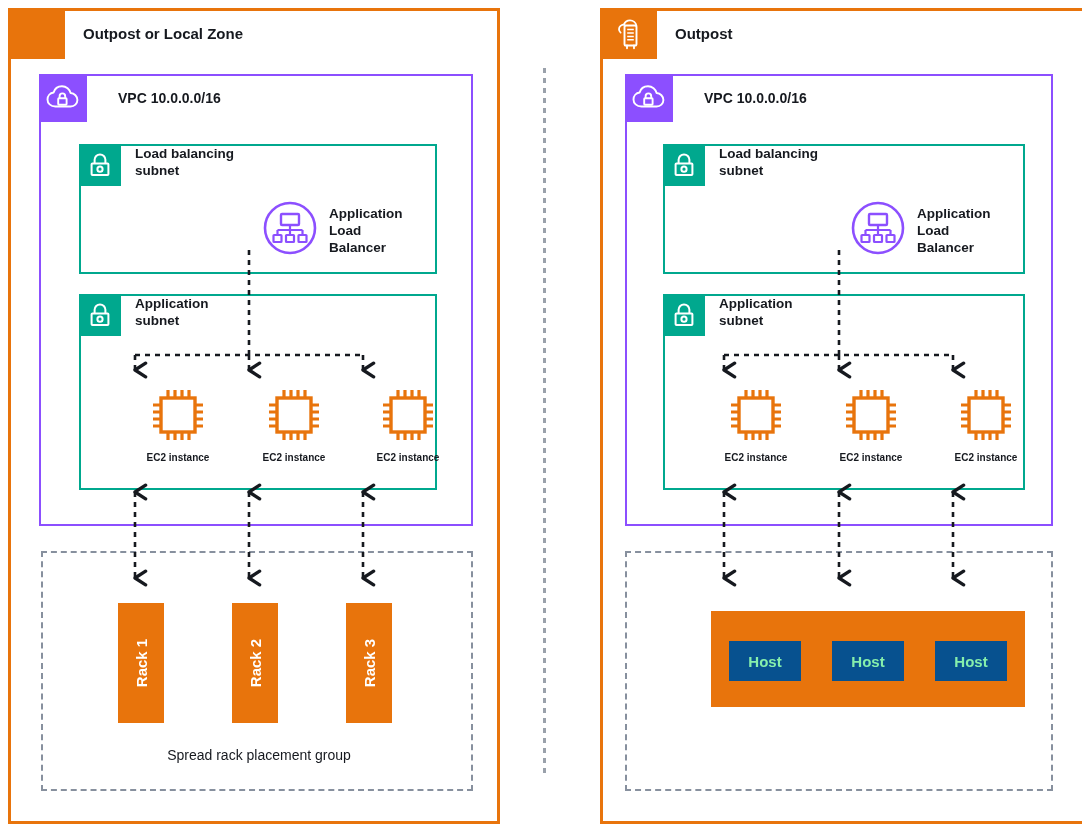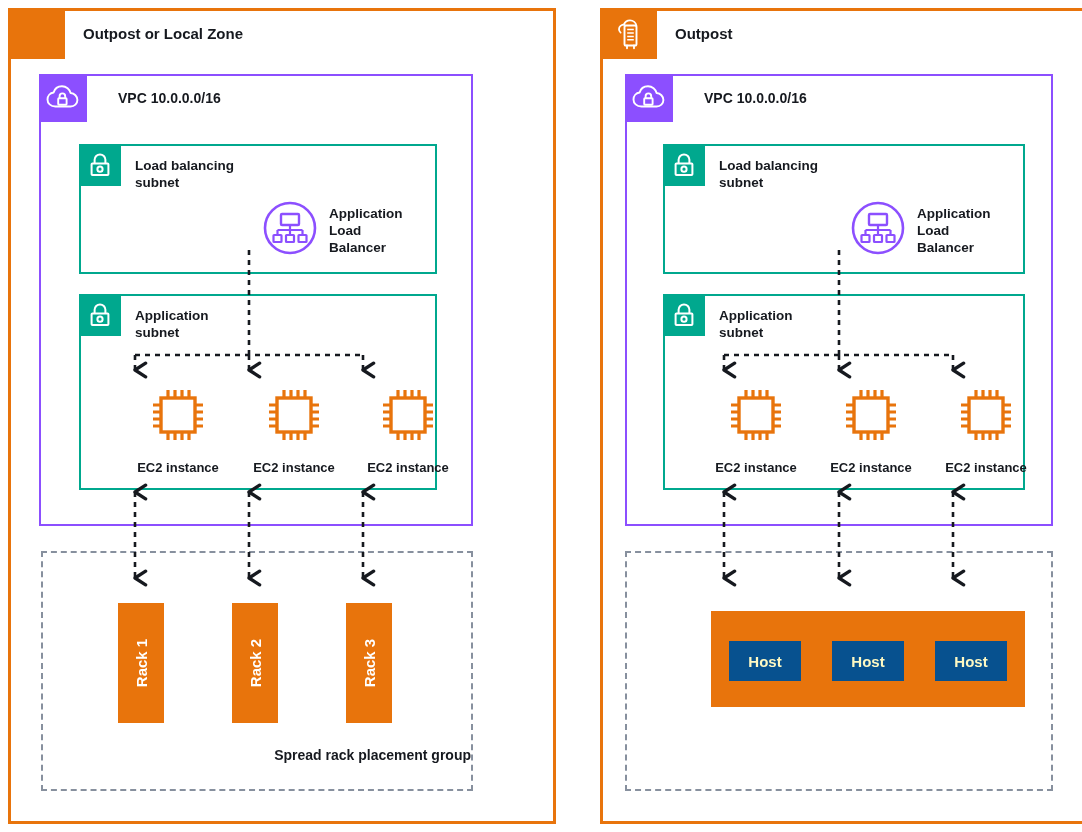--- a/index.html
+++ b/index.html
@@ -23,21 +23,21 @@
     height: 832px;
   }
 
   
   .zone {
     position: absolute;
     border: 3px solid #e8740c;
     background: #ffffff;
     box-sizing: border-box;
   }
-  .zone-left  { left: 8px;   top: 8px; width: 548px;  height: 816px; }
+  .zone-left  { left: 8px;   top: 8px; width: 492px;  height: 816px; }
   .zone-right { left: 600px; top: 8px; width: 560px;  height: 816px; }
 
   .zone-header {
     position: absolute;
     left: -3px;
     top: -3px;
     height: 51px;
     display: flex;
     align-items: center;
   }
@@ -113,21 +113,21 @@
     display: flex;
     align-items: center;
     justify-content: center;
     flex: none;
   }
   .subnet-title {
     font-size: 13.5px;
     font-weight: bold;
     line-height: 17px;
     margin-left: 14px;
-    margin-top: 13px;
+    margin-top: 1px;
     white-space: pre-line;
   }
 
   
   .lb-subnet-l  { left: 38px; top: 68px;  width: 358px; height: 130px; }
   .app-subnet-l { left: 38px; top: 218px; width: 358px; height: 196px; }
   
   .lb-subnet-r  { left: 36px; top: 68px;  width: 362px; height: 130px; }
   .app-subnet-r { left: 36px; top: 218px; width: 362px; height: 196px; }
 
@@ -145,43 +145,43 @@
     white-space: pre-line;
   }
 
   
   .ec2 {
     position: absolute;
     width: 104px;
     text-align: center;
   }
   .ec2-label {
-    font-size: 13px;
-    font-weight: bold;
-    margin-top: 12px;
+    font-size: 10px;
+    font-weight: bold;
+    margin-top: 4px;
     white-space: nowrap;
   }
 
   
   .pgroup {
     position: absolute;
     border: 2px dashed #87909e;
     box-sizing: border-box;
     background: #ffffff;
   }
   .pgroup-left  { left: 30px; top: 540px; width: 432px; height: 240px; }
   .pgroup-right { left: 22px; top: 540px; width: 428px; height: 240px; }
   .pgroup-label {
     position: absolute;
     left: 4px;
     right: 0;
     bottom: 26px;
-    text-align: right;
+    text-align: center;
     font-size: 14px;
-    font-weight: bold;
+    font-weight: normal;
   }
 
   
   .rack {
     position: absolute;
     background: #e8740c;
     width: 46px;
     height: 120px;
   }
   .rack-text {
@@ -203,21 +203,21 @@
     top: 58px;
     width: 314px;
     height: 96px;
   }
   .host {
     position: absolute;
     top: 30px;
     width: 72px;
     height: 40px;
     background: #07518f;
-    color: #fef9c3;
+    color: #86efac;
     font-size: 15px;
     font-weight: bold;
     display: flex;
     align-items: center;
     justify-content: center;
   }
 
   
   .divider {
     position: absolute;

